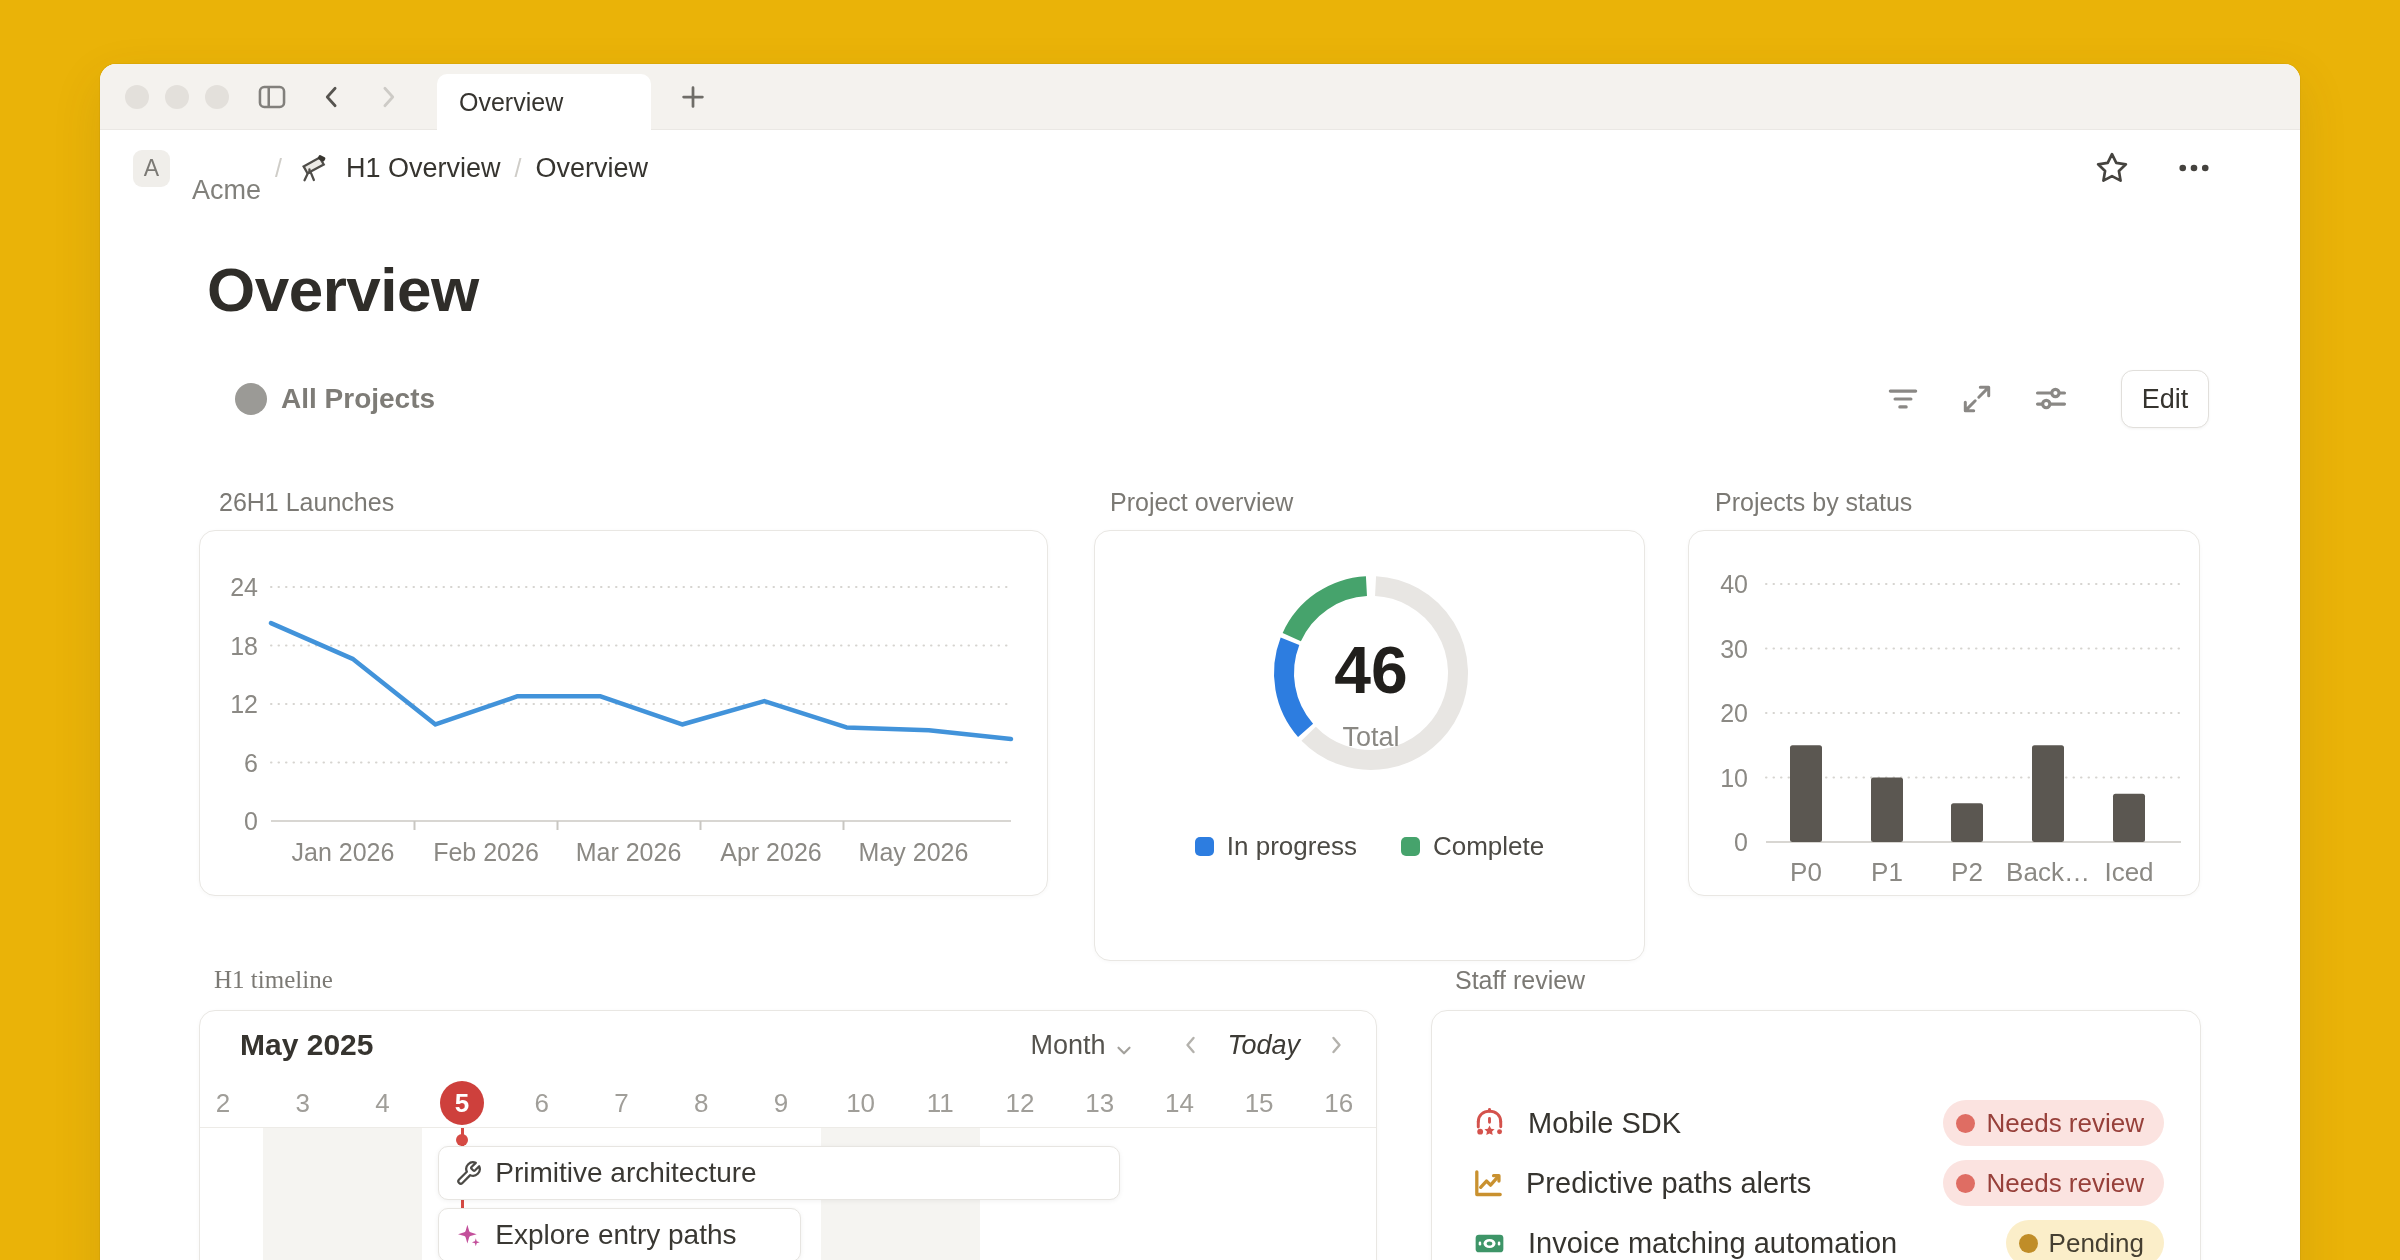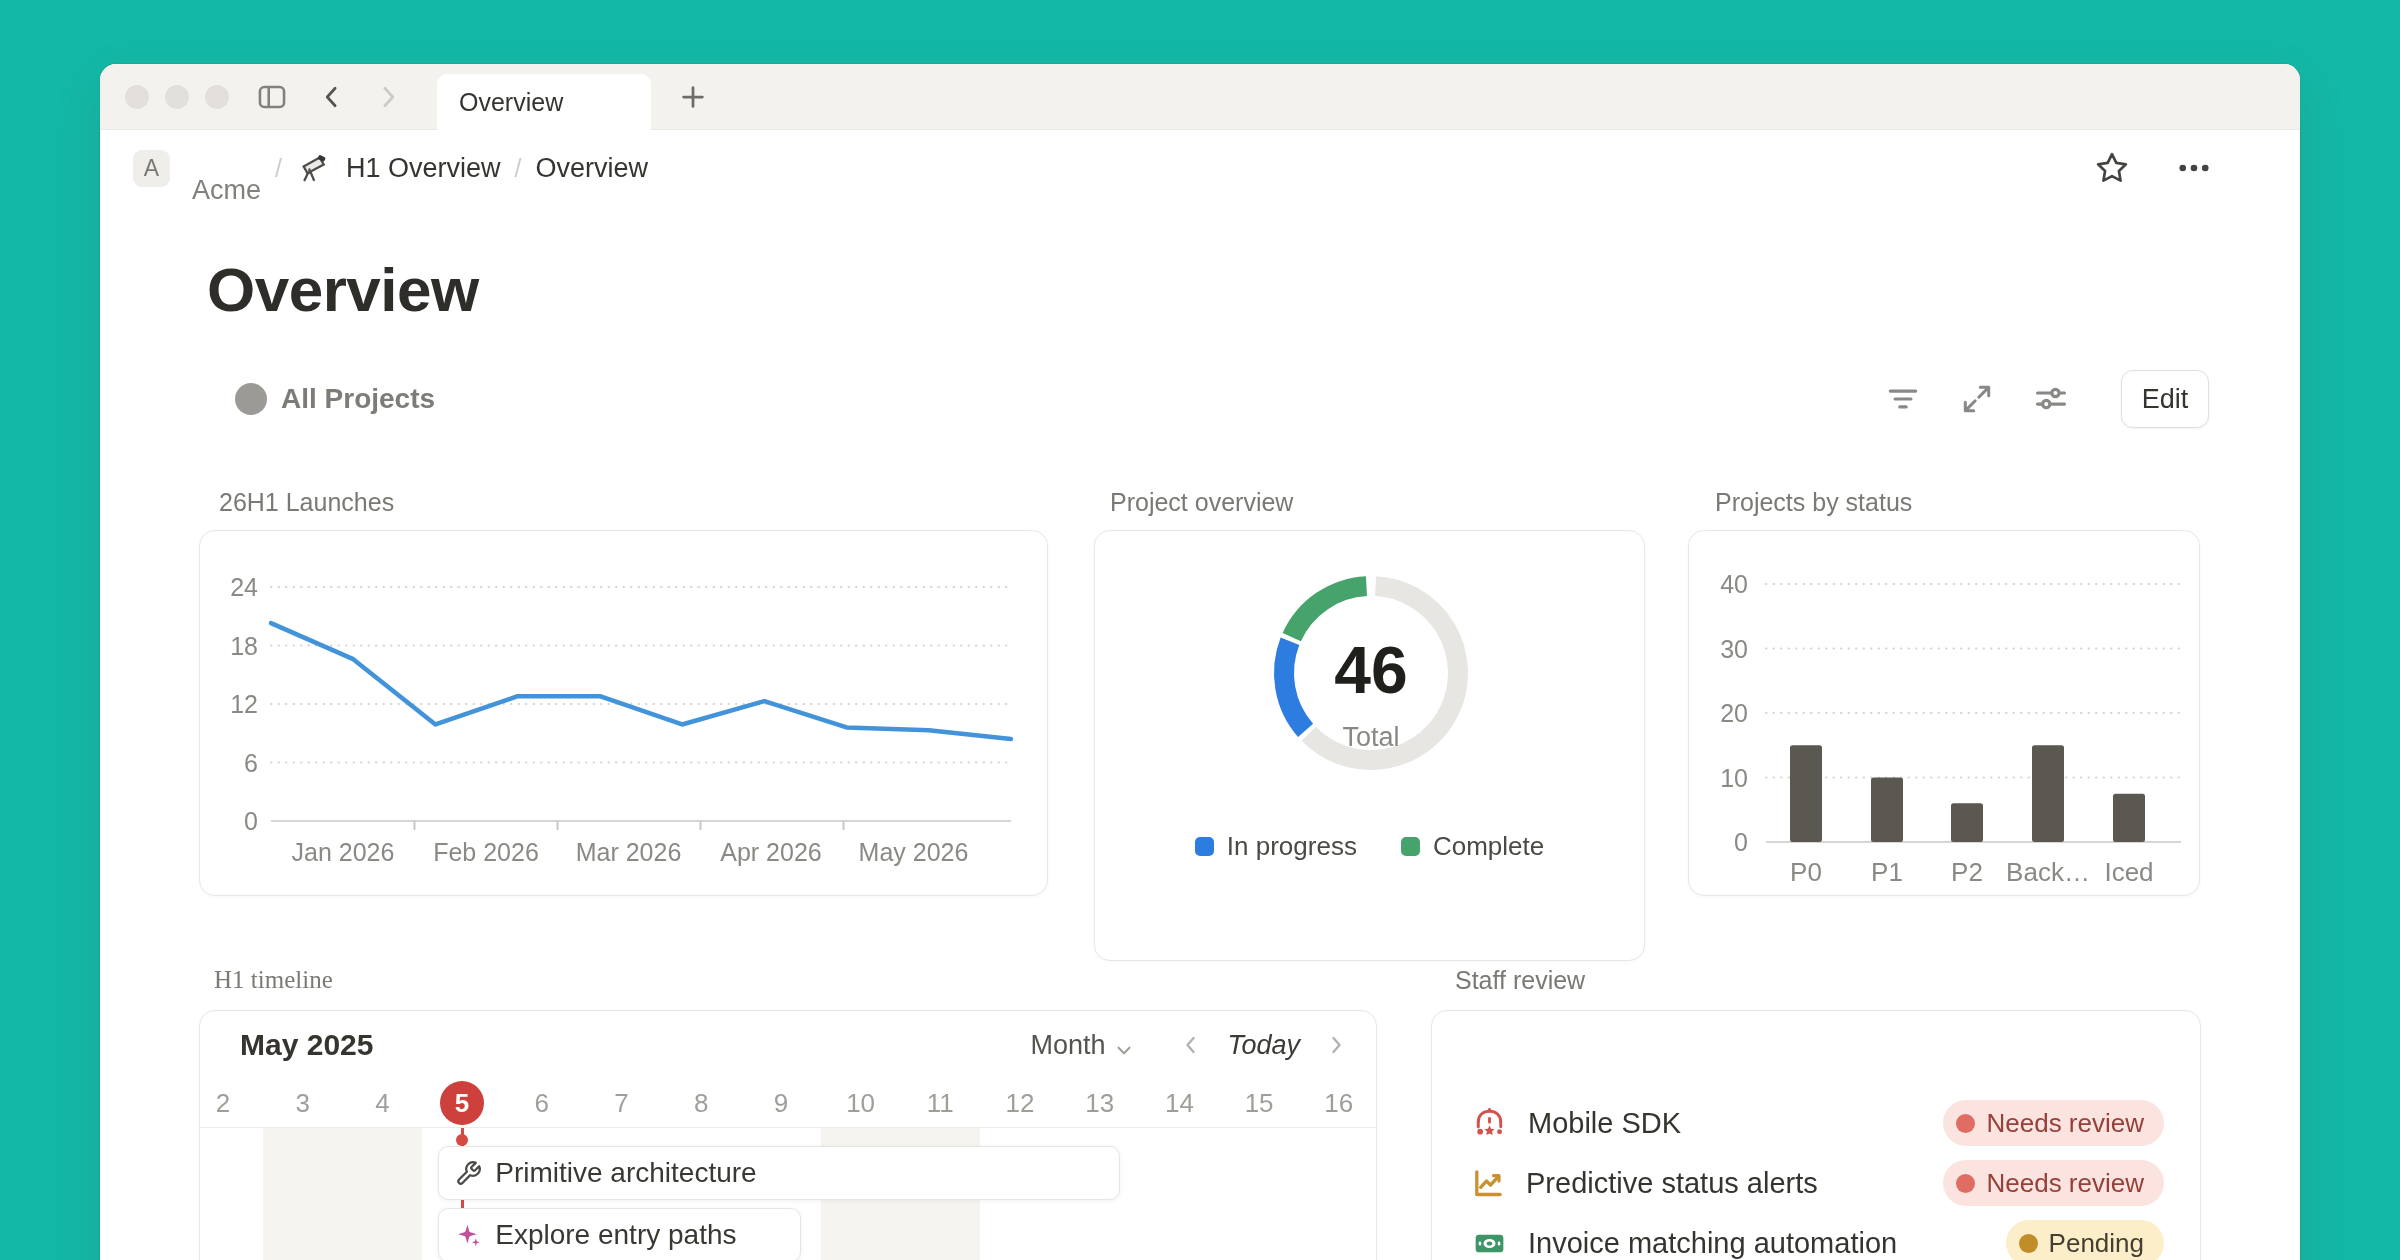--- a/index.html
+++ b/index.html
@@ -1,18 +1,18 @@
 <!DOCTYPE html>
 <html><head>
 <meta charset="utf-8">
 <style>
   * { margin:0; padding:0; box-sizing:border-box; }
   html,body { width:2400px; height:1260px; }
   body { font-family:"Liberation Sans", sans-serif; background:#f7f1e8; overflow:hidden; }
-  .stage { position:relative; width:2400px; height:1260px; background:#14b8a6; overflow:hidden; }
+  .stage { position:relative; width:2400px; height:1260px; background:#eab308; overflow:hidden; }
 
   
   .window { position:absolute; left:100px; top:64px; width:2200px; height:1400px;
     background:#fff; border-radius:16px 16px 0 0;
     box-shadow:0 18px 50px rgba(80,65,40,.12), 0 0 0 1px rgba(0,0,0,.04); }
 
   
   .tabstrip { position:relative; height:66px; background:#f4f2ee; border-radius:16px 16px 0 0;
     border-bottom:1px solid #eae8e4; display:flex; align-items:center; }
   .traffic { position:absolute; left:25px; top:21px; display:flex; gap:16px; }
@@ -356,21 +356,21 @@
             </span>
           </div>
           <div class="staff-row">
             <span style="display: flex;">
               <svg width="33" height="33" viewBox="0 0 24 24" fill="none" stroke="#c9912f" stroke-width="2.4" stroke-linecap="round" stroke-linejoin="round">
                 <path d="M3.5 3.5V20h17"></path>
                 <path d="M6.3 14.8l4.2-4.6 3 3 5.6-6.4"></path>
                 <path d="M15.7 6.3h3.9v3.9"></path>
               </svg>
             </span>
-            <span class="staff-label">Predictive status alerts</span>
+            <span class="staff-label">Predictive paths alerts</span>
             <span class="staff-pill" style="background: rgb(251, 227, 224); color: rgb(151, 64, 58);">
               <span class="pdot" style="background: rgb(223, 109, 99);"></span>
               <span>Needs review</span>
             </span>
           </div>
           <div class="staff-row">
             <span style="display: flex;">
               <svg width="35" height="35" viewBox="0 0 24 24">
                 <rect x="2.5" y="6" width="19" height="12" rx="2.3" fill="#3e9568"></rect>
                 <ellipse cx="12" cy="12" rx="4.1" ry="3.1" fill="#fff"></ellipse>

